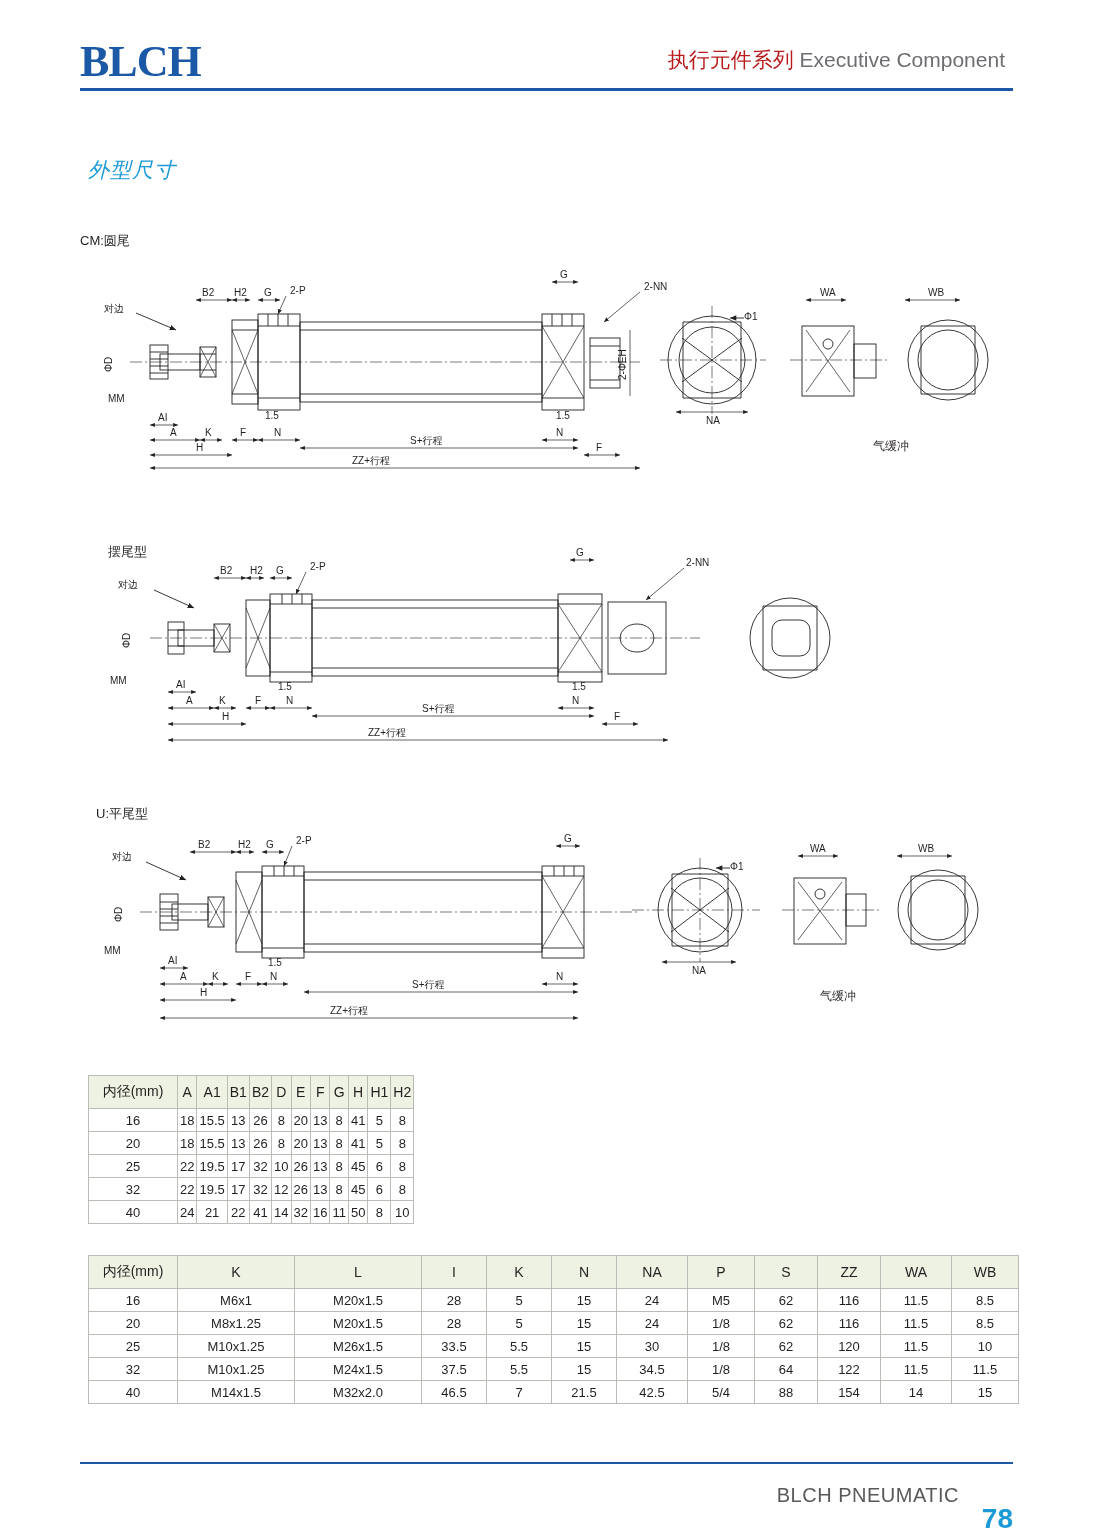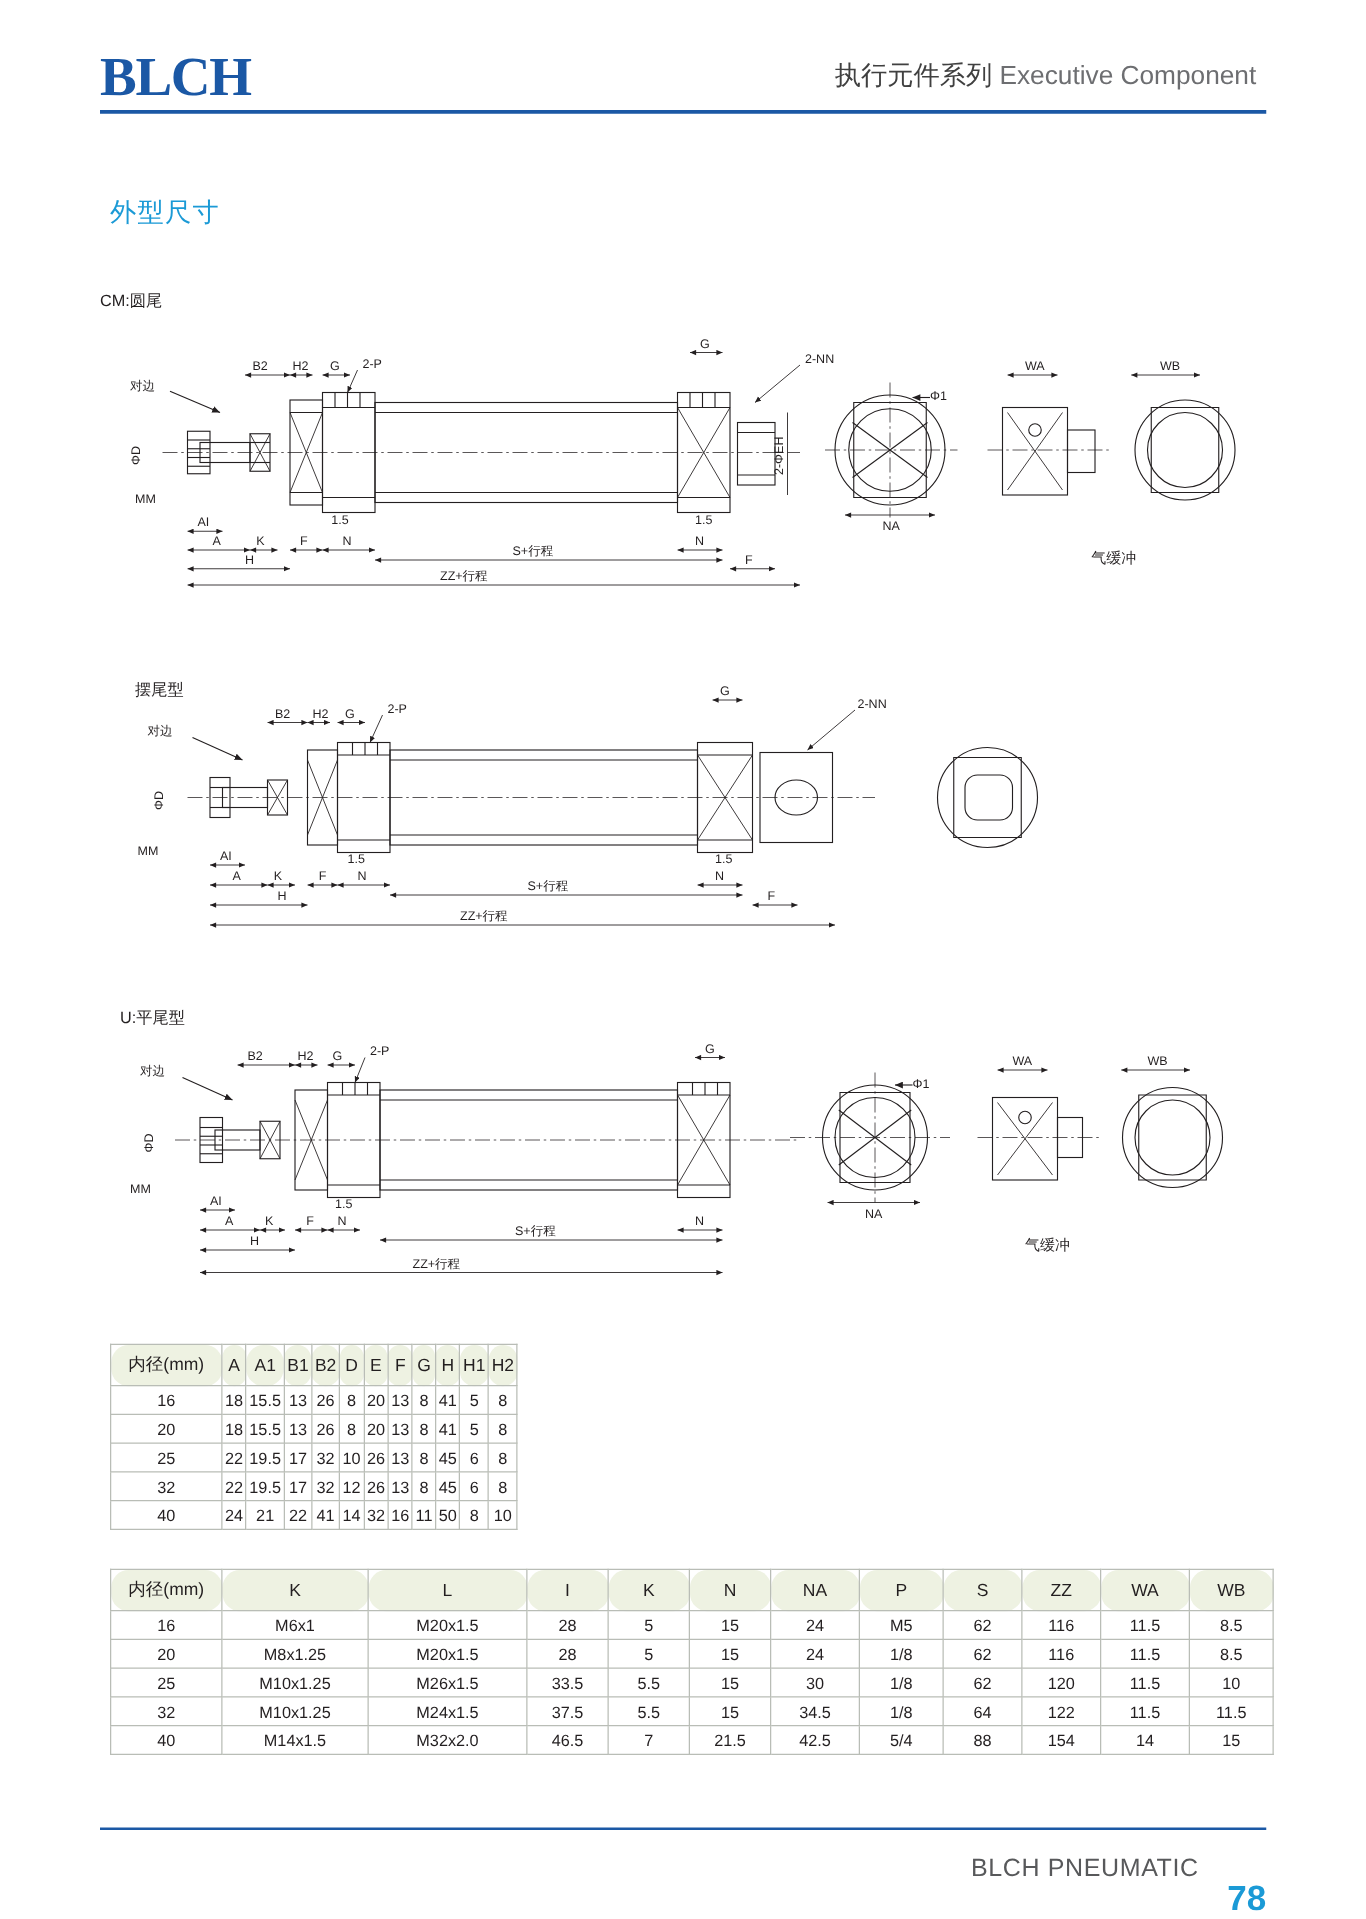--- a/index.html
+++ b/index.html
@@ -17,29 +17,29 @@
   }
   .logo{
     position:absolute;left:80px;top:36px;
     font-size:44px;font-weight:bold;letter-spacing:-1px;
     color:#1b58a5;font-family:Liberation Serif, serif;
   }
   .header-title{
     position:absolute;right:88px;top:46px;
     font-size:21px;color:#3b3b3b;white-space:nowrap;
   }
-  .header-title .cn{color:#404040;}
+  .header-title .cn{color:#b91c1c;}
   .header-title .en{color:#6d6e71;margin-top:36px;}
   .header-rule{
     position:absolute;left:80px;top:88px;width:933px;height:3px;background:#1b58a5;
   }
   
   .sect-title{
     position:absolute;left:88px;top:156px;
-    font-size:21px;color:#1b9ad6;letter-spacing:1px;
+    font-size:21px;color:#1b9ad6;letter-spacing:1px;font-style:italic;
   }
   
   .dwg-label{
     position:absolute;font-size:13px;color:#231f20;
   }
   .canvas{position:absolute;left:0;top:0;width:1093px;height:1535px;pointer-events:none;}
   
   table{
     border-collapse:collapse;position:absolute;
     font-size:13px;color:#231f20;
@@ -48,21 +48,20 @@
     border:1px solid #b9bdb6;
     text-align:center;
     font-weight:normal;
     height:22px;
     padding:0 2px;
   }
   thead td{
     background:#eef2e2;
     height:32px;
     font-size:14px;
-    border-radius:14px;
   }
   .tbl1{left:88px;top:1075px;}
   .tbl2{left:88px;top:1255px;}
   .tbl1 td:first-child,.tbl2 td:first-child{width:84px;}
   
   .footer-rule{
     position:absolute;left:80px;top:1462px;width:933px;height:2px;background:#1b58a5;
   }
   .footer-txt{
     position:absolute;right:134px;top:1484px;font-size:20px;color:#58595b;letter-spacing:.5px;

